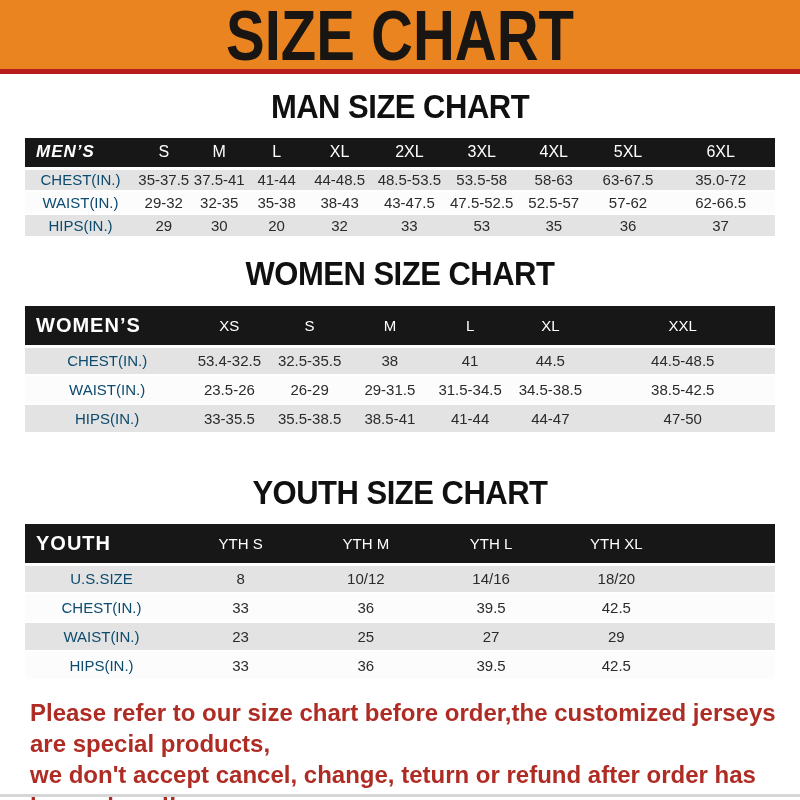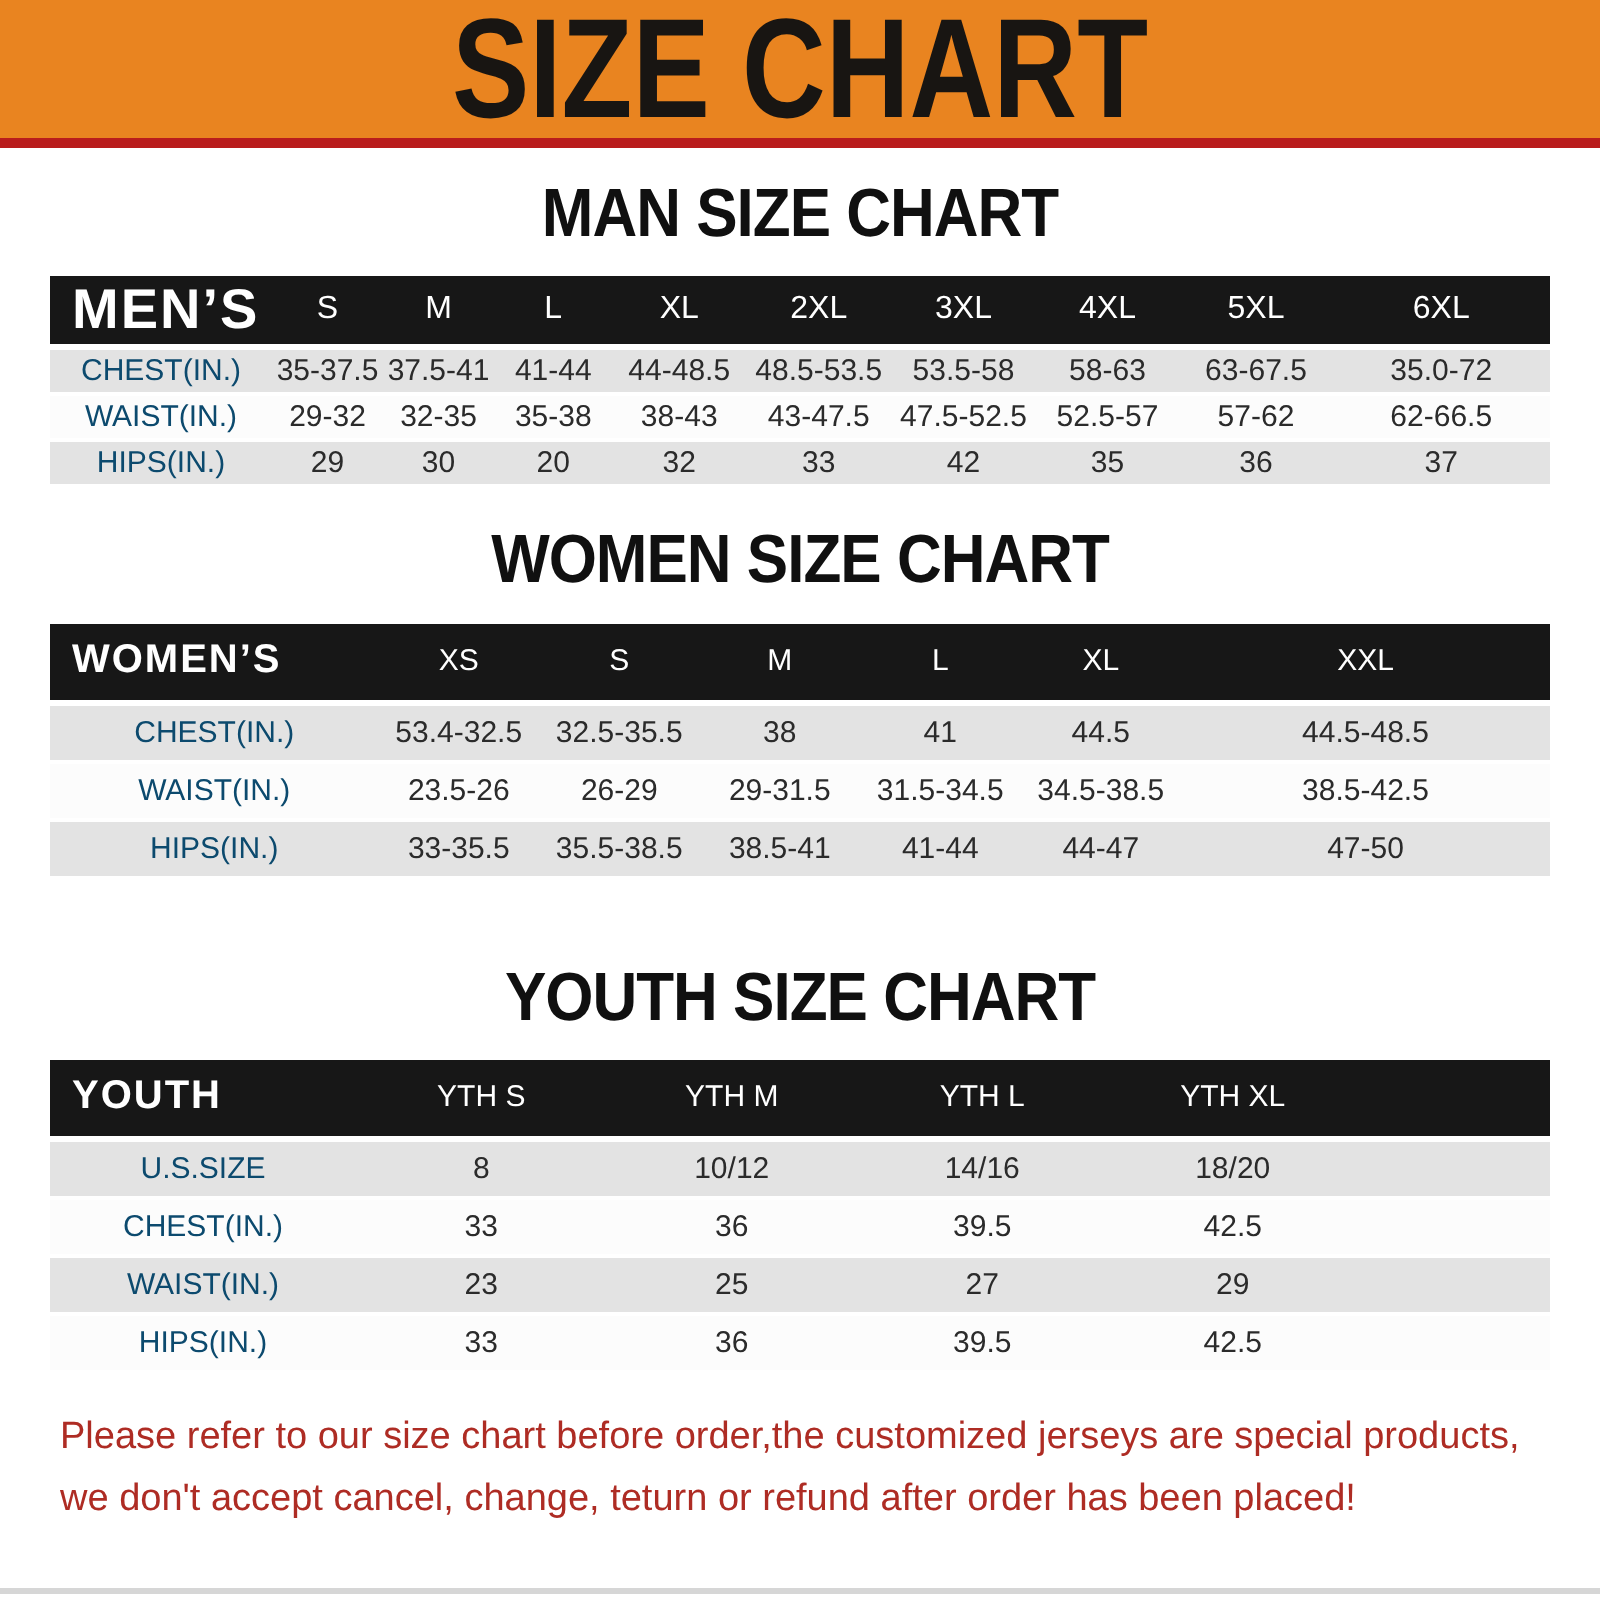--- a/index.html
+++ b/index.html
@@ -45,41 +45,42 @@
     background: var(--header_bar, #171717); color: #fff;
     font-weight: normal; text-align: center;
     border-bottom: 3px solid #fff;
     overflow: hidden; white-space: nowrap;
   }
   .size-table thead th.corner {
     text-align: left; padding-left: 11px;
     font-weight: bold; letter-spacing: 1px;
   }
   .men thead th   { height: 30px; font-size: 16px; }
-  .men thead th.corner { font-size: 28px; }
+  .men thead th.corner { font-size: 17px; font-style: italic; }
   .women thead th, .youth thead th { height: 40px; font-size: 15px; }
   .women thead th.corner, .youth thead th.corner { font-size: 20px; }
 
   .size-table td {
     text-align: center; color: #2b2b2b;
     border-bottom: 2px solid #fff;
     overflow: hidden; white-space: nowrap;
     font-size: 15px;
   }
   .men td   { height: 23px; }
   .women td, .youth td { height: 29px; }
   tr.g td { background: var(--row_gray, #E3E3E3); }
   tr.w td { background: #FCFCFC; }
   td.rowlabel { color: #0c4a6e; }
 
   
   .footer { margin: 16px 0 0 30px; }
   .footer p {
-    margin: 0; font-size: 19px; line-height: 31px;
+    margin: 0; font-size: 24px; line-height: 31px;
     color: var(--footer_red, #AE2C24);
+    font-weight: bold;
   }
   .bottom-line {
     position: absolute; left: 0; bottom: 3px;
     width: 100%; height: 3px; background: #d6d6d6;
   }
 </style>
 </head>
 <body>
 
 <div class="page">
@@ -142,21 +143,21 @@
           <td>57-62</td>
           <td>62-66.5</td>
         </tr>
         <tr class="g">
           <td class="rowlabel">HIPS(IN.)</td>
           <td>29</td>
           <td>30</td>
           <td>20</td>
           <td>32</td>
           <td>33</td>
-          <td>42</td>
+          <td>53</td>
           <td>35</td>
           <td>36</td>
           <td>37</td>
         </tr>
       </tbody>
     </table>
   </section>
 
   <section>
     <h2 id="women-heading" class="section-heading">WOMEN SIZE CHART</h2>

